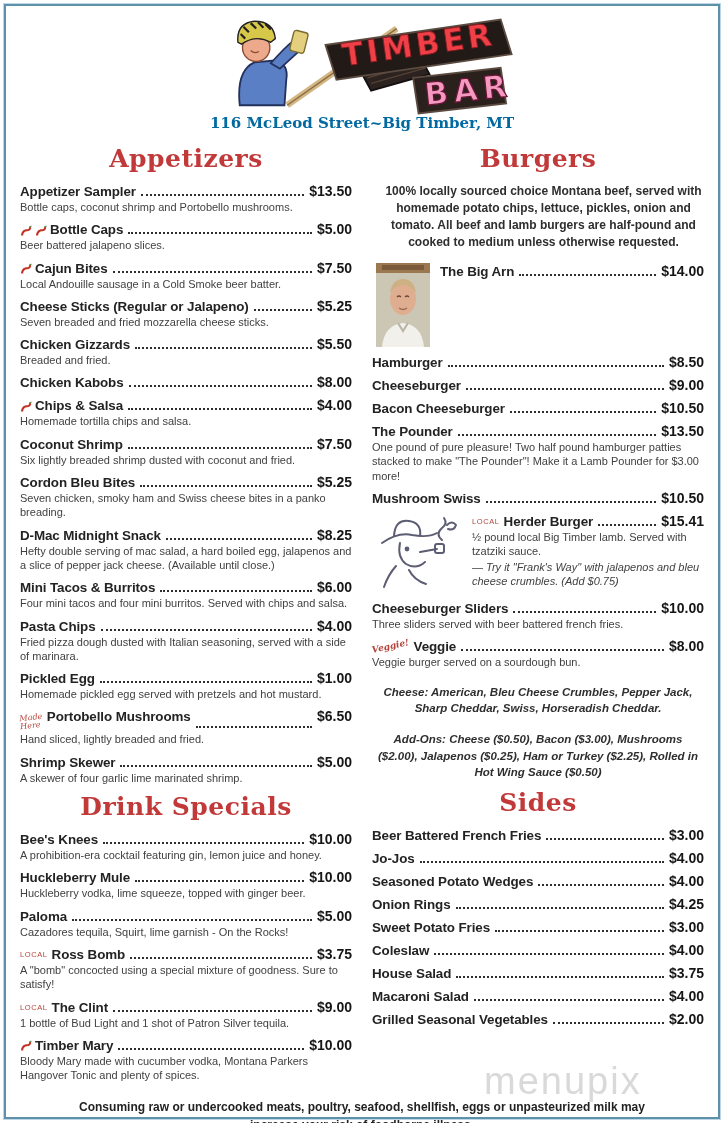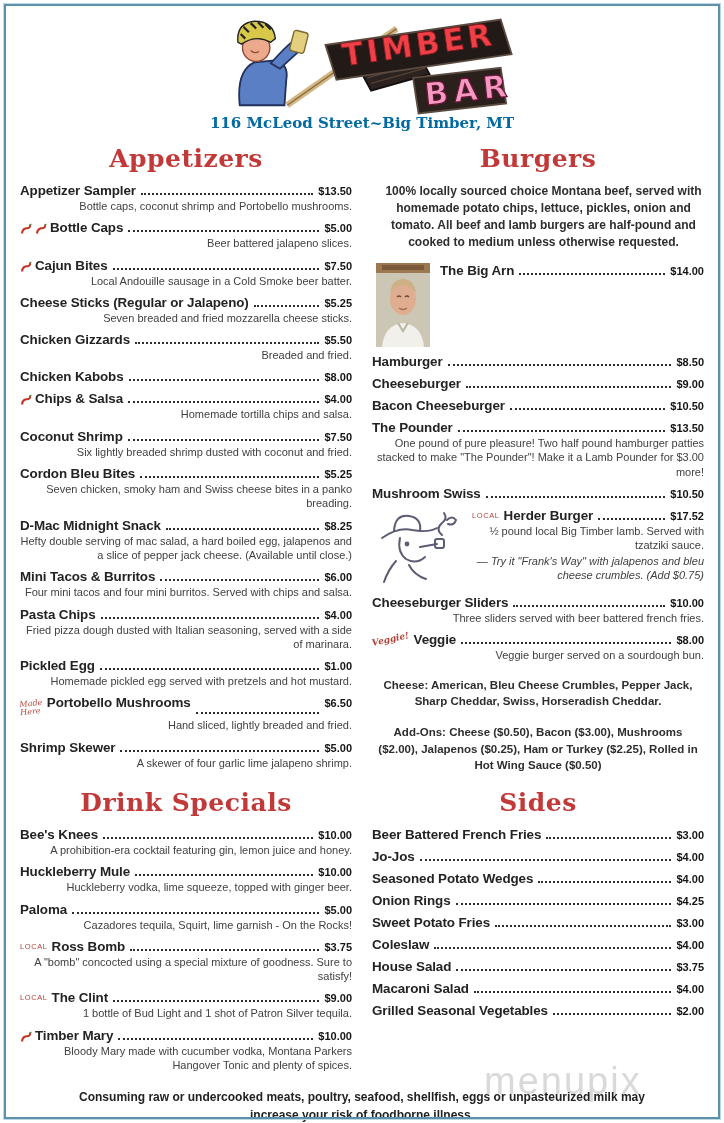--- a/index.html
+++ b/index.html
@@ -12,29 +12,29 @@
   .header{text-align:center;}
   .logo-wrap{display:inline-block;line-height:0;}
   .address{font-family:"DejaVu Serif",serif;font-weight:700;font-size:15px;color:#0369a1;margin-top:-8px;}
 
   
   .cols{display:grid;grid-template-columns:1fr 1fr;column-gap:20px;margin-top:6px;}
   .section.first{min-height:638px;}
   .stitle{font-family:"DejaVu Serif",serif;font-weight:700;font-size:25px;color:#c2393a;
           text-align:center;margin:6px 0 10px 0;letter-spacing:.5px;}
   .intro{font-size:12px;font-weight:700;color:#2e2e2e;text-align:center;line-height:1.42;margin:0 2px 12px 13px;}
-  .note{font-size:11.5px;font-weight:700;color:#2e2e2e;text-align:center;line-height:1.45;margin:14px 6px 0 6px;}
+  .note{font-size:11.5px;font-weight:700;color:#2e2e2e;text-align:center;line-height:1.45;margin:14px 6px 0 6px;font-style:italic;}
 
   .item{margin-bottom:7px;}
   .row{display:flex;align-items:baseline;}
   .iname{font-weight:700;font-size:13.4px;color:#232323;letter-spacing:-.1px;}
   .dots{flex:1;margin:0 5px;border-bottom:2.4px dotted #2e2e2e;align-self:flex-end;
         margin-bottom:3px;min-width:16px;}
-  .price{font-weight:700;font-size:11px;color:#151515;white-space:nowrap;}
-  .desc{font-size:11px;color:#414141;line-height:1.3;margin-top:1px;text-align:right;}
+  .price{font-weight:700;font-size:14px;color:#151515;white-space:nowrap;}
+  .desc{font-size:11px;color:#414141;line-height:1.3;margin-top:1px;}
   .desc.it{font-style:italic;}
 
   .icn{display:inline-block;margin-right:2px;align-self:center;transform:translateY(1px);}
   .icn svg{display:block;}
   .lb{font-size:7.5px;font-weight:400;color:#b5433a;letter-spacing:.6px;margin-right:4px;
       transform:translateY(-2px);display:inline-block;}
   .mh{display:inline-flex;flex-direction:column;font-family:"DejaVu Serif",serif;font-style:italic;
       font-size:8px;line-height:1;color:#b5433a;margin-right:4px;transform:rotate(-6deg) translateY(-1px);}
   .vg{font-family:"DejaVu Serif",serif;font-style:italic;font-weight:700;font-size:9px;color:#b5433a;
       margin-right:4px;display:inline-block;transform:rotate(-12deg) translateY(-2px);}
@@ -233,21 +233,21 @@
               <span class="price">$6.50</span>
             </div>
             <div class="desc">Hand sliced, lightly breaded and fried.</div>
           </div>
           <div class="item">
             <div class="row">
               <span class="iname">Shrimp Skewer</span>
               <span class="dots"></span>
               <span class="price">$5.00</span>
             </div>
-            <div class="desc">A skewer of four garlic lime jalapeno shrimp.</div>
+            <div class="desc">A skewer of four garlic lime marinated shrimp.</div>
           </div>
         </section>
         <section class="section">
           <h2 class="stitle">Drink Specials</h2>
           <div class="item">
             <div class="row">
               <span class="iname">Bee's Knees</span>
               <span class="dots"></span>
               <span class="price">$10.00</span>
             </div>
@@ -381,21 +381,21 @@
                   <path d="M20,53 Q12,62 8,74"></path>
                   <path d="M33,57 Q38,67 50,71"></path>
                   <circle cx="31" cy="36" r="1.4" fill="#5c5d72"></circle>
                 </svg>
               </div>
               <div class="fbody">
                 <div class="row">
                   <span class="lb">LOCAL</span>
                   <span class="iname">Herder Burger</span>
                   <span class="dots"></span>
-                  <span class="price">$17.52</span>
+                  <span class="price">$15.41</span>
                 </div>
                 <div class="desc">½ pound local Big Timber lamb. Served with tzatziki sauce.</div>
                 <div class="desc it">— Try it "Frank's Way" with jalapenos and bleu cheese crumbles. (Add $0.75)</div>
               </div>
             </div>
           </div>
           <div class="item">
             <div class="row">
               <span class="iname">Cheeseburger Sliders</span>
               <span class="dots"></span>

